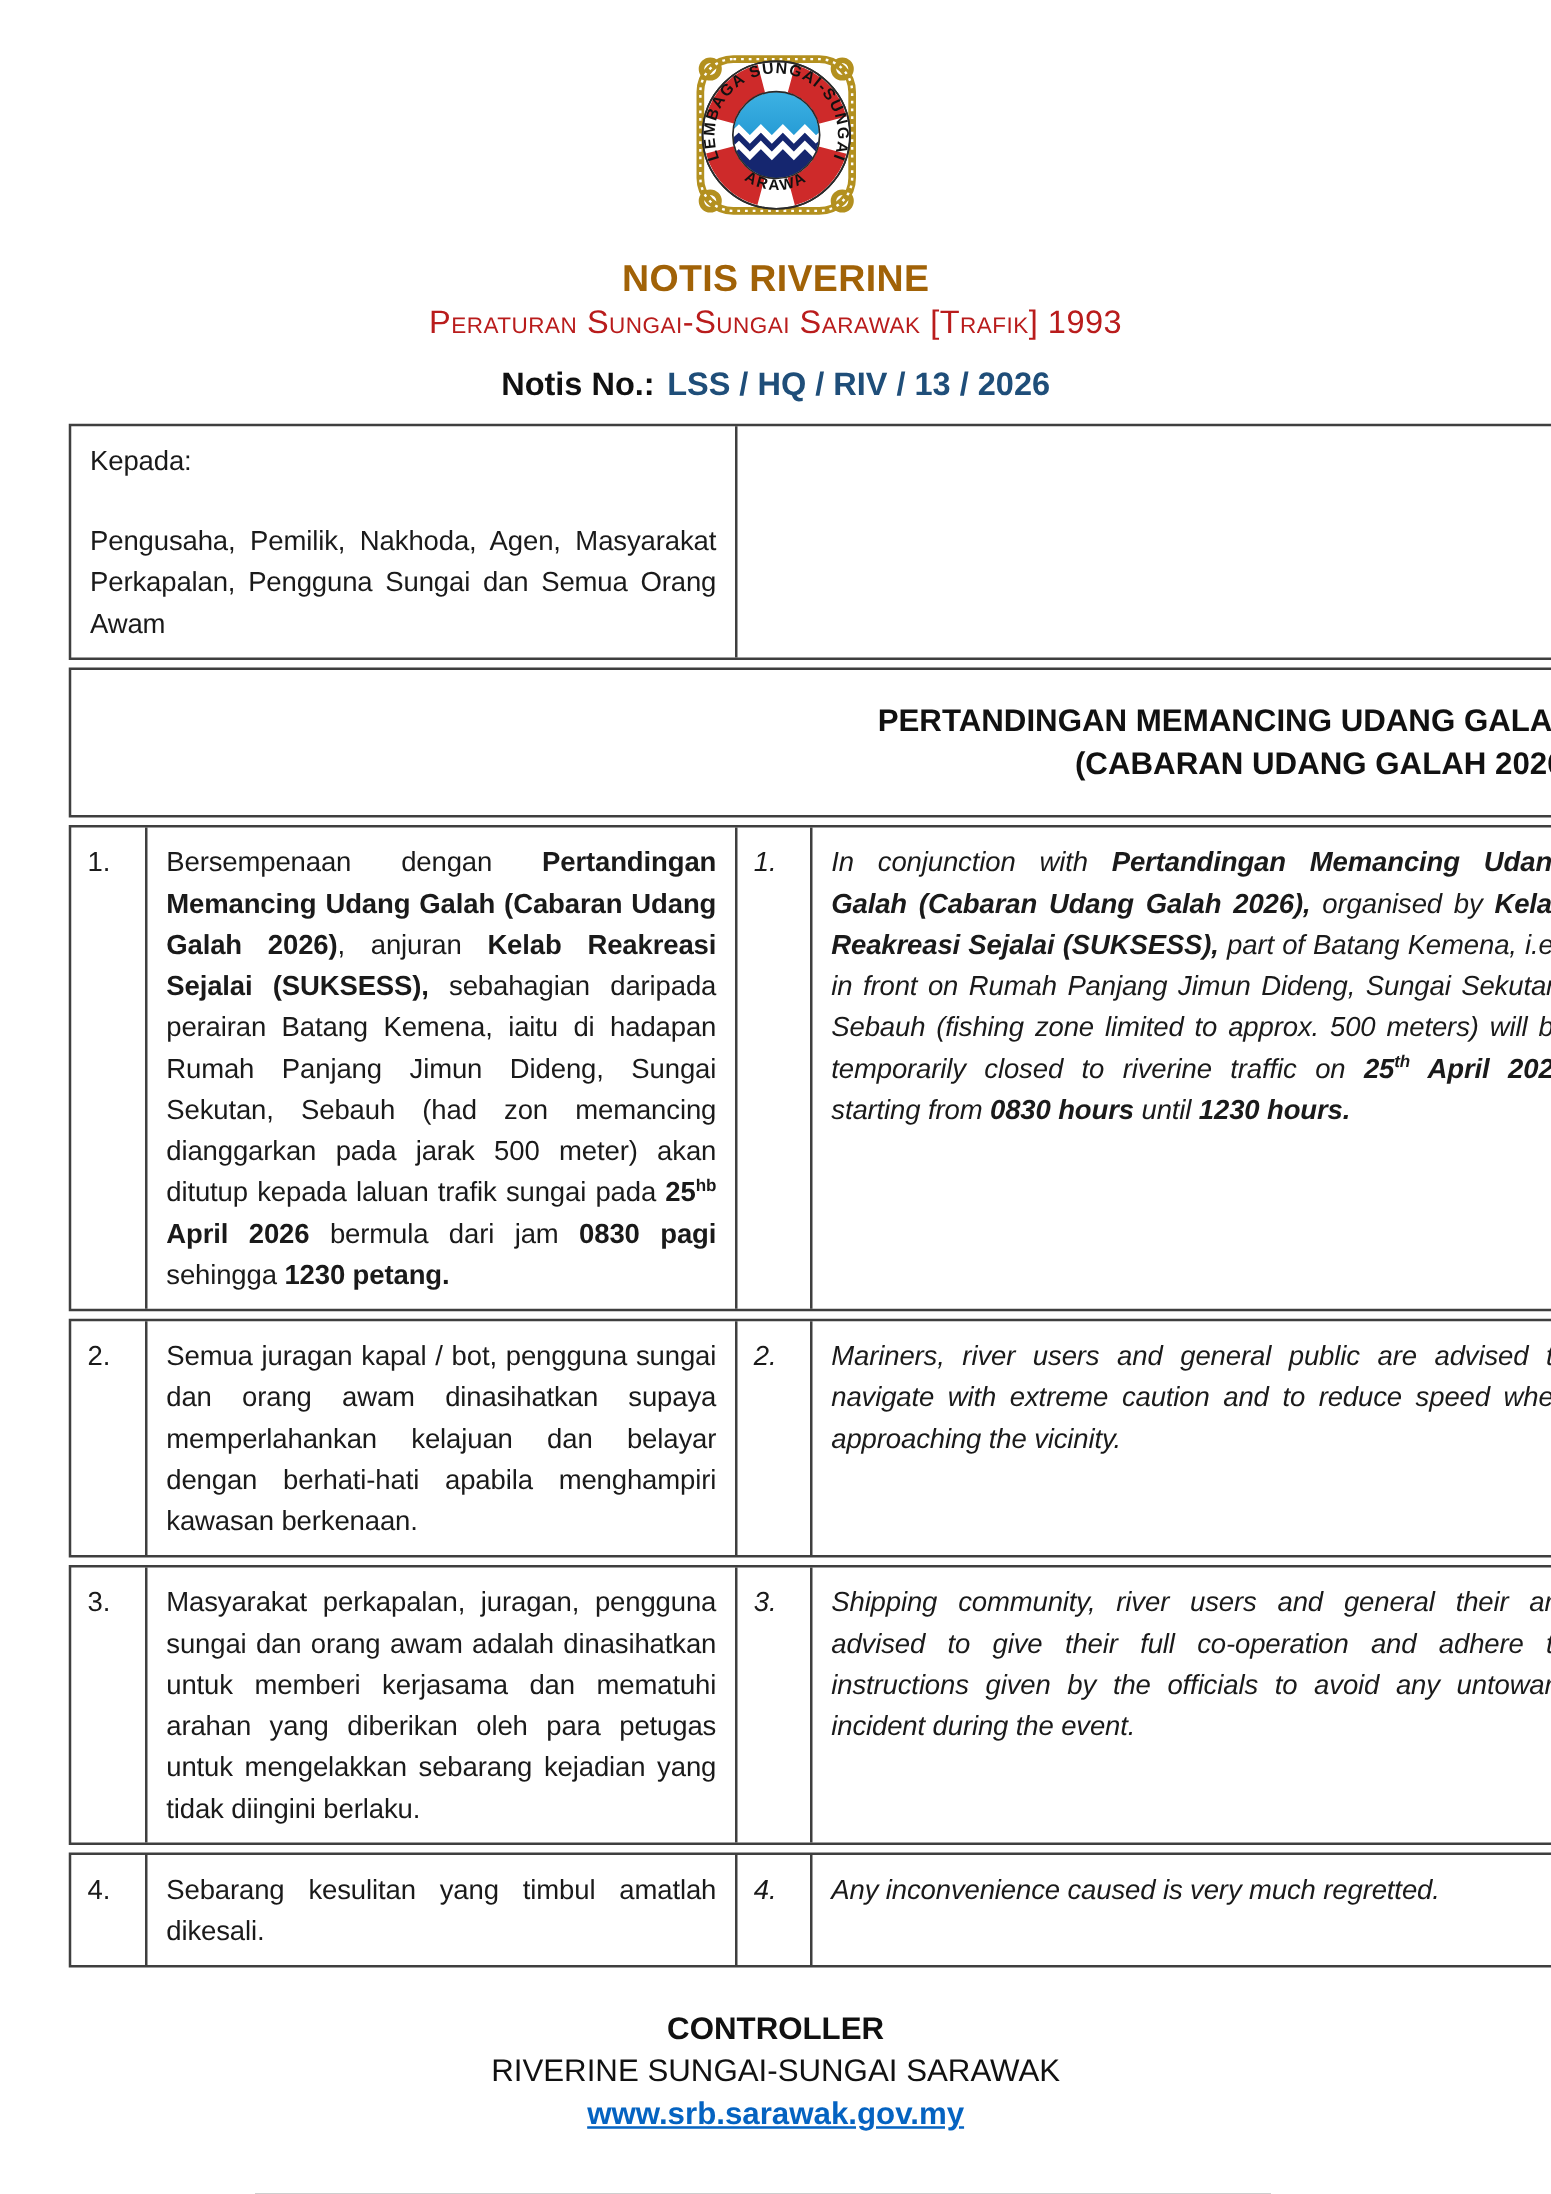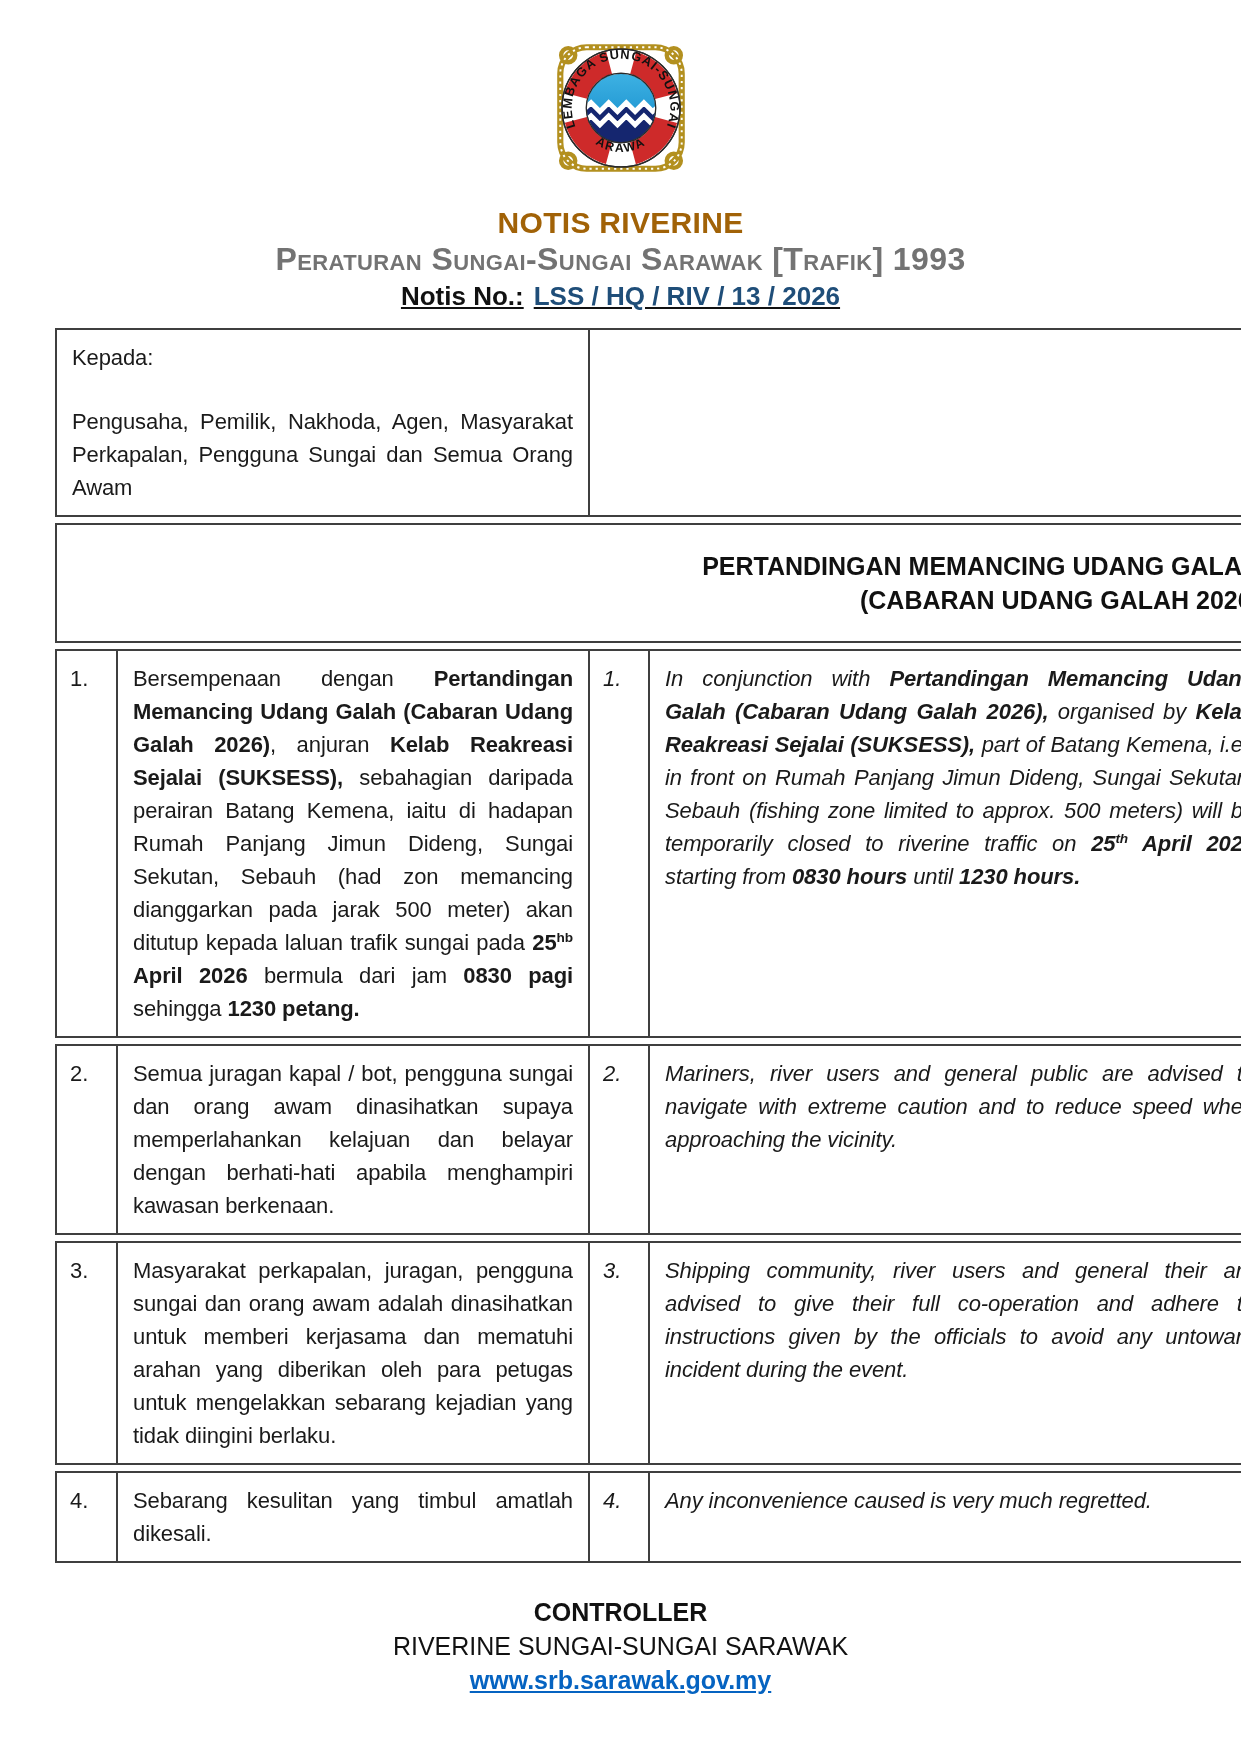--- a/index.html
+++ b/index.html
@@ -6,22 +6,22 @@
   html,body { background:#888; }
   .page {
     width:1241px; height:1755px; background:#ffffff; margin:0 auto;
     font-family:"Liberation Sans","DejaVu Sans",sans-serif; color:#1a1a1a;
     position:relative; overflow:hidden;
   }
   
   .doc-header { text-align:center; padding-top:20px; }
   .logo-wrap { display:inline-block; }
   .doc-title { font-size:30px; font-weight:bold; letter-spacing:.3px; margin-top:6px; color:#a16207; }
-  .doc-subtitle { font-size:32px; font-weight:bold; font-variant:small-caps; letter-spacing:.4px; color:#737373; margin-top:1px; }
-  .notice-no { font-size:26px; font-weight:bold; margin-top:3px; color:#111;text-decoration:underline; }
+  .doc-subtitle { font-size:26px; font-weight:normal; font-variant:small-caps; letter-spacing:.4px; color:#b91c1c; margin-top:1px; }
+  .notice-no { font-size:26px; font-weight:bold; margin-top:19px; color:#111; }
   .notice-no .lbl { font-style:normal; }
   .notice-no .val { margin-left:10px; }
   
   .tbl { width:1217px; margin:16px 73px 0 55px; }
   .box { border:2px solid #3f3f3f; background:#fff; margin-bottom:6px; }
   .grid2 { display:grid; grid-template-columns:533px 1fr; }
   .grid4 { display:grid; grid-template-columns:61px 472px 60px 1fr; }
   .cell { padding:11px 15px; font-size:22px; line-height:33px; letter-spacing:-.1px; }
   .div-r { border-right:2px solid #3f3f3f; }
   .just { text-align:justify; }

